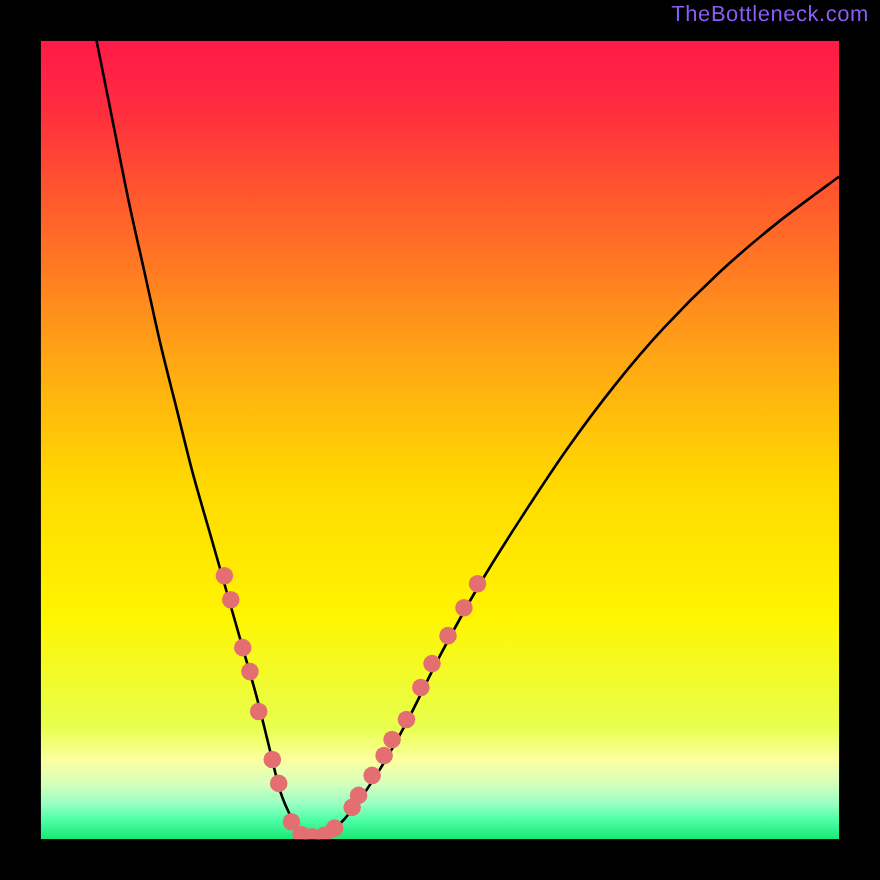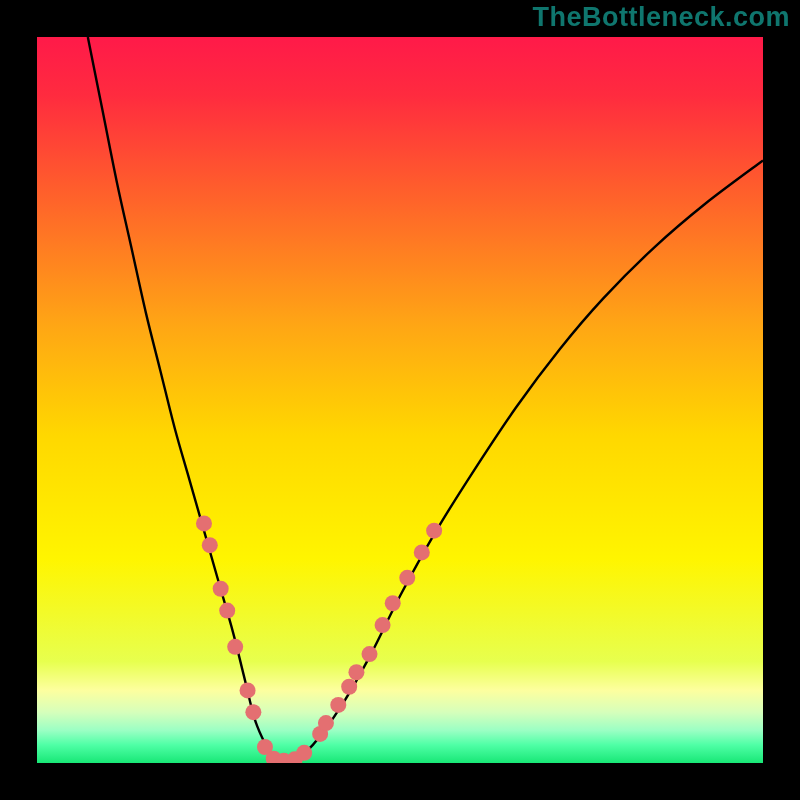--- a/index.html
+++ b/index.html
@@ -14,23 +14,23 @@
   .frame {
     position: relative;
     width: 800px;
     height: 800px;
     background: #000;
   }
   .watermark {
     position: absolute;
     top: 2px;
     right: 10px;
-    color: #0f766e;
-    font-size: 27px;
-    font-weight: 700;
+    color: #8b5cf6;
+    font-size: 20px;
+    font-weight: 400;
     letter-spacing: 0.5px;
     z-index: 5;
   }
   .plot {
     position: absolute;
     left: 37px;
     top: 37px;
     width: 726px;
     height: 726px;
   }

